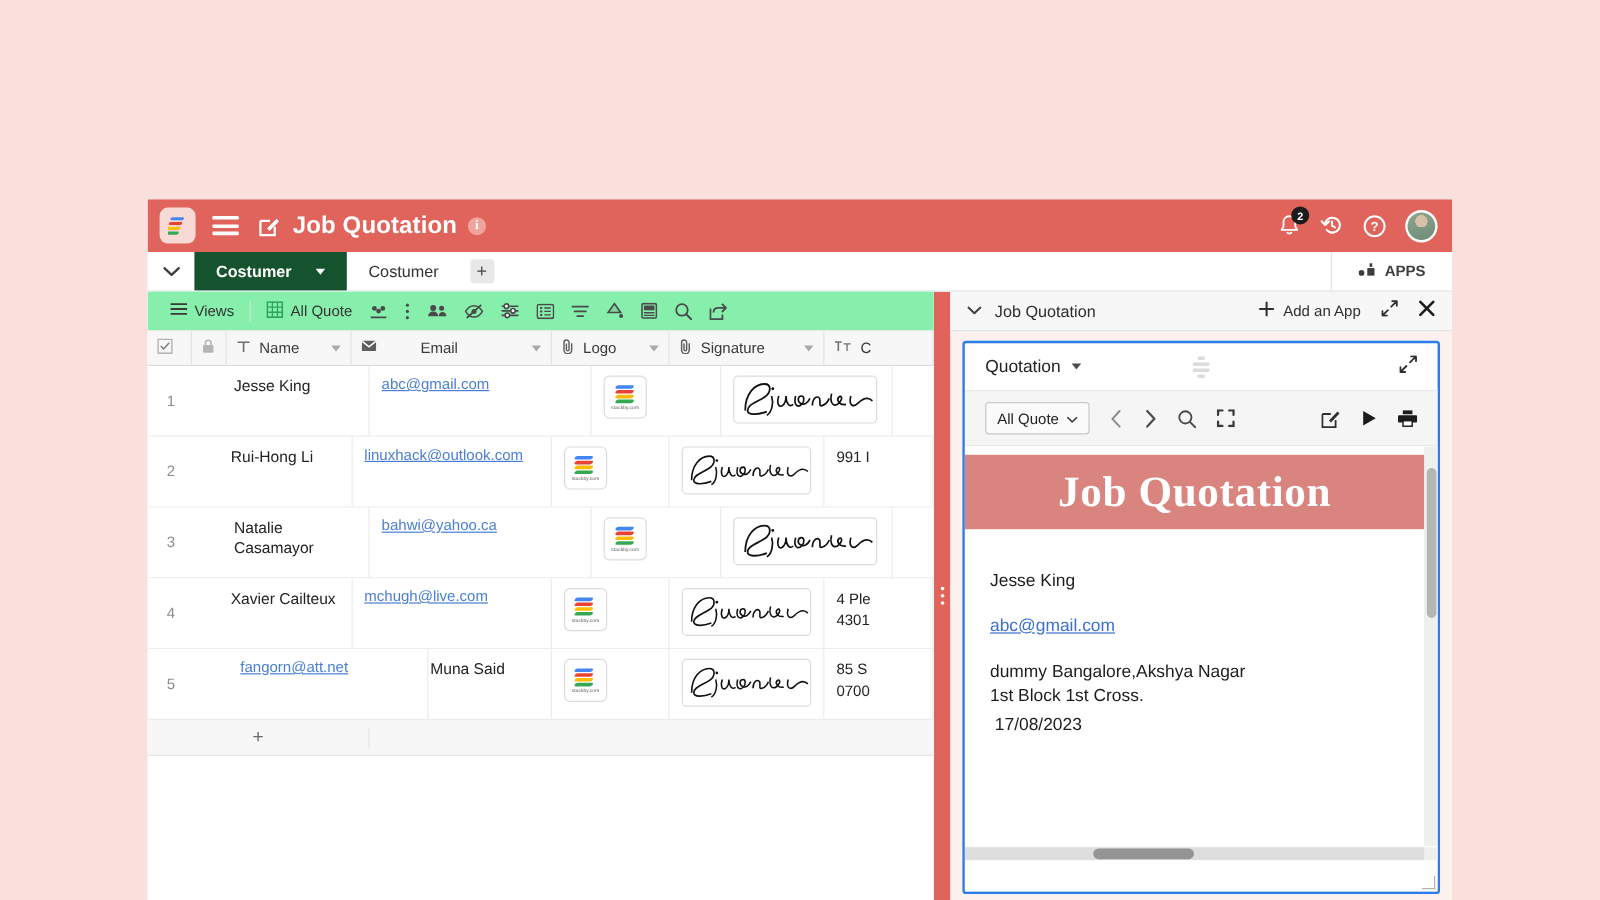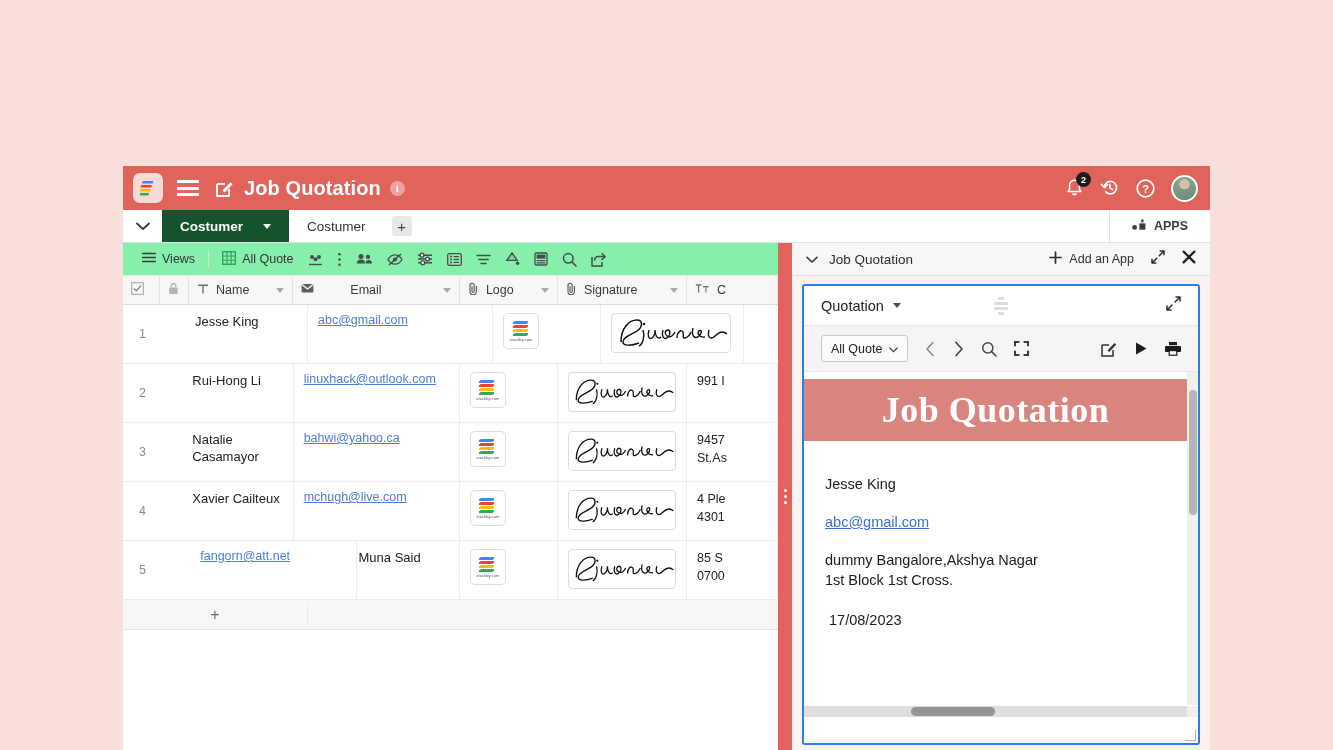--- a/index.html
+++ b/index.html
@@ -778,26 +778,20 @@
                 <path d="M30 14 C32 20 30 28 26 30" fill="none" stroke="#111" stroke-width="1.4"></path>
                 <path d="M36 14 C34 20 36 24 39 22 C42 20 42 14 42 14 C42 20 45 24 48 21" fill="none" stroke="#111" stroke-width="1.4"></path>
                 <path d="M50 14 C48 22 52 24 55 21 C58 18 57 14 55 14 C52 14 51 18 54 20 C57 22 60 20 62 16" fill="none" stroke="#111" stroke-width="1.4"></path>
                 <path d="M64 22 C64 16 68 13 70 16 C71 19 69 23 72 22 C76 21 78 16 78 16" fill="none" stroke="#111" stroke-width="1.4"></path>
                 <path d="M80 12 C78 20 82 24 86 20 C90 16 88 13 86 15 C84 17 86 22 92 21" fill="none" stroke="#111" stroke-width="1.4"></path>
                 <path d="M96 14 C94 22 98 24 102 20 C106 16 110 14 114 18" fill="none" stroke="#111" stroke-width="1.4"></path>
                 <circle cx="31" cy="8" r="1.2" fill="#111"></circle>
               </svg>
             </div>
           </div>
-          <div class="cell addrcell c-addr">
-            <div>
-              <div>9457</div>
-              <div>St.As</div>
-            </div>
-          </div>
         </div>
 
         <div class="grow">
           <div class="cell rownum c-row">4</div>
           <div class="cell c-lock" style="border-right:none"></div>
           <div class="cell namecell c-name">Xavier Cailteux</div>
           <div class="cell emailcell c-email">
             <a href="#">mchugh@live.com</a>
           </div>
           <div class="cell c-logo">
@@ -997,21 +991,21 @@
         <div class="doc-wrap">
           <div class="doc-page">
             <div class="doc-banner">
               <div class="doc-banner-text">Job Quotation</div>
             </div>
             <div class="doc-body">
               <div class="doc-line">Jesse King</div>
               <div class="doc-line link">
                 <a href="#">abc@gmail.com</a>
               </div>
-              <div class="doc-line" style="margin-bottom:20px">
+              <div class="doc-line" style="margin-bottom:4px">
                 <div>dummy Bangalore,Akshya Nagar</div>
                 <div>1st Block 1st Cross.</div>
               </div>
               <div class="doc-line date">17/08/2023</div>
             </div>
           </div>
           <div class="vscroll">
             <div class="thumb"></div>
           </div>
         </div>

